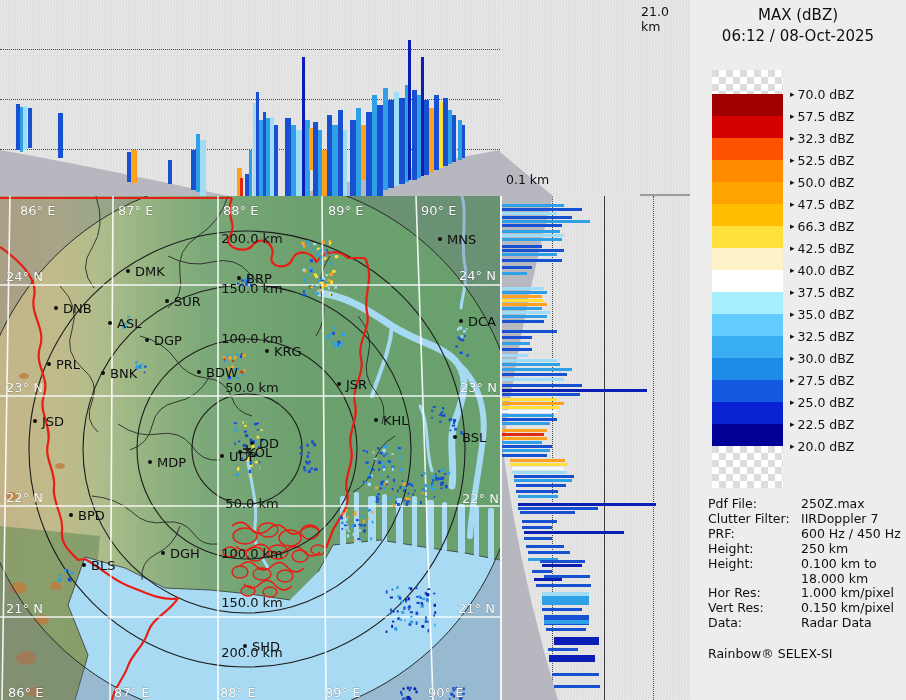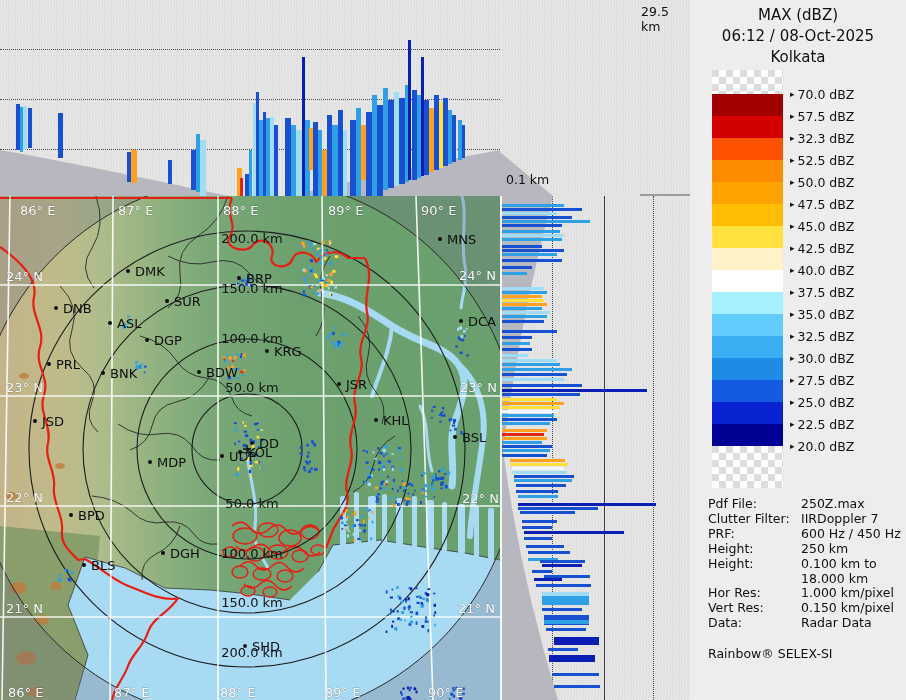--- a/index.html
+++ b/index.html
@@ -113,21 +113,21 @@
         <div class="bar" style="left: 458px; top: 120px; width: 4px; height: 40px; background: rgb(47, 160, 230);"></div>
         <div class="bar" style="left: 462px; top: 125px; width: 3px; height: 33px; background: rgb(24, 80, 210);"></div>
       </div>
   </div>
 
   <div id="gap-panel" class="abs panel-bg">
     <svg class="abs" width="190" height="196" style="left:0;top:0">
       <path d="M0,152 L53,196 L0,196 Z" fill="#b7b7c0"></path>
       <line x1="140" y1="195" x2="190" y2="195" stroke="#555" stroke-width="1"></line>
     </svg>
-    <div class="axis-label" style="left:141px;top:4px">29.5 km</div>
+    <div class="axis-label" style="left:141px;top:4px">21.0 km</div>
     <div class="axis-label" style="left:6px;top:172px">0.1 km</div>
   </div>
 
   <div id="map-wrap" class="abs">
     <svg id="map-svg" width="500" height="504" viewBox="0 0 500 504">
       <defs>
         <linearGradient id="terr" x1="0" y1="0" x2="1" y2="0">
           <stop offset="0" stop-color="#c3b489"></stop>
             <stop offset="0.12" stop-color="#c0bb8a"></stop>
           <stop offset="0.2" stop-color="#aebd8b"></stop>
@@ -899,21 +899,20 @@
         <div class="bar" style="left: 47px; top: 459px; width: 46px; height: 7px; background: rgb(10, 30, 180);"></div>
         <div class="bar" style="left: 50px; top: 477px; width: 47px; height: 3px; background: rgb(24, 80, 210);"></div>
         <div class="bar" style="left: 52px; top: 489px; width: 46px; height: 3px; background: rgb(24, 80, 210);"></div>
       </div>
   </div>
 
   <div id="sidebar" class="abs">
     <div id="title-block" class="abs">
       <div>MAX (dBZ)</div>
       <div>06:12 / 08-Oct-2025</div>
-      <div>Kolkata</div>
     </div>
     <div id="legend" class="abs">
       <div class="sw-stack" id="legend-swatches">
           <div class="sw checker" style="height: 24px;"></div>
           <div class="sw" style="height: 22px; background: rgb(160, 0, 0);"></div>
           <div class="sw" style="height: 22px; background: rgb(212, 0, 0);"></div>
           <div class="sw" style="height: 22px; background: rgb(255, 82, 0);"></div>
           <div class="sw" style="height: 22px; background: rgb(255, 140, 0);"></div>
           <div class="sw" style="height: 22px; background: rgb(255, 163, 0);"></div>
           <div class="sw" style="height: 22px; background: rgb(255, 188, 0);"></div>
@@ -949,21 +948,21 @@
           <div class="leg-label" style="top: 104px;">
             <span class="arr">▸</span>
             <span>50.0 dBZ</span>
           </div>
           <div class="leg-label" style="top: 126px;">
             <span class="arr">▸</span>
             <span>47.5 dBZ</span>
           </div>
           <div class="leg-label" style="top: 148px;">
             <span class="arr">▸</span>
-            <span>45.0 dBZ</span>
+            <span>66.3 dBZ</span>
           </div>
           <div class="leg-label" style="top: 170px;">
             <span class="arr">▸</span>
             <span>42.5 dBZ</span>
           </div>
           <div class="leg-label" style="top: 192px;">
             <span class="arr">▸</span>
             <span>40.0 dBZ</span>
           </div>
           <div class="leg-label" style="top: 214px;">

